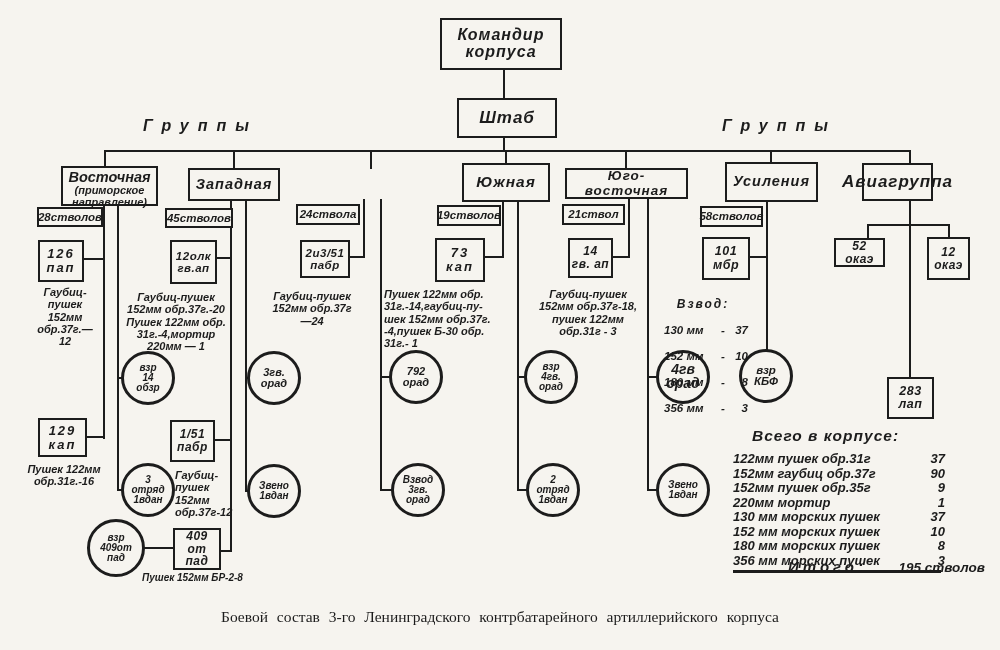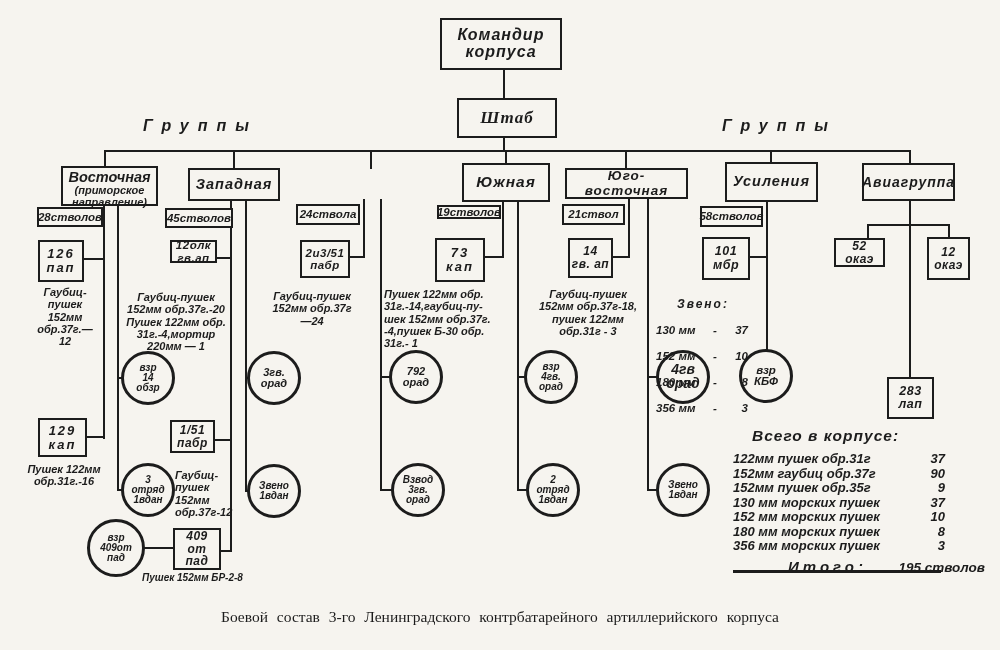--- a/index.html
+++ b/index.html
@@ -26,21 +26,21 @@
     border-radius:50%;display:flex;align-items:center;justify-content:center;
     text-align:center;font-weight:bold;font-style:italic;font-size:10px;
     line-height:0.98;white-space:pre-line;box-sizing:border-box;z-index:2;letter-spacing:0;
   }
   .note{
     position:absolute;font-weight:bold;font-style:italic;white-space:pre-line;
     line-height:1.12;font-size:11px;z-index:2;
   }
   .center{text-align:center;}
   .gt-row{display:flex;width:92px;font-size:11.5px;font-weight:bold;font-style:italic;line-height:1.18;}
-  .gt-cal{width:50px;}
+  .gt-cal{width:50px;margin-left:8px;}
   .gt-dash{width:18px;text-align:center;}
   .gt-val{flex:1;text-align:right;}
   .sum-title{position:absolute;left:752px;top:427px;font-size:15.5px;font-weight:bold;font-style:italic;letter-spacing:1px;z-index:2;}
   .sum-rows{position:absolute;left:733px;top:452px;width:212px;z-index:2;}
   .sum-row{display:flex;font-size:13px;font-weight:bold;font-style:italic;line-height:1.12;}
   .sum-val{margin-left:auto;text-align:right;}
   .rule{position:absolute;left:733px;top:570px;width:208px;height:2.6px;background:var(--ink);z-index:2;}
   .total{position:absolute;left:733px;top:558px;width:252px;display:flex;align-items:baseline;z-index:2;}
   .total-label{margin-left:55px;font-size:15px;font-weight:bold;font-style:italic;letter-spacing:4px;}
   .total-value{margin-left:auto;font-size:13.5px;font-weight:bold;font-style:italic;}
@@ -99,48 +99,48 @@
       <div class="ln" style="left: 766px; top: 202px; width: 2px; height: 150px;"></div>
       <div class="ln" style="left: 750px; top: 256px; width: 18px; height: 2px;"></div>
       <div class="ln" style="left: 909px; top: 200px; width: 2px; height: 179px;"></div>
       <div class="ln" style="left: 867px; top: 224px; width: 83px; height: 2px;"></div>
       <div class="ln" style="left: 867px; top: 224px; width: 2px; height: 16px;"></div>
       <div class="ln" style="left: 948px; top: 224px; width: 2px; height: 15px;"></div>
     </div>
 
   <div class="box" style="left:440px;top:18px;width:122px;height:52px;font-size:16px;">Командир
 корпуса</div>
-  <div class="box" style="left:457px;top:98px;width:100px;height:40px;font-size:17px;font-family:Liberation Serif, serif;">Штаб</div>
+  <div class="box" style="left:457px;top:98px;width:100px;height:40px;font-size:17px;">Штаб</div>
 
   <div class="groups-word" style="left:143px;">Группы</div>
   <div class="groups-word" style="left:722px;">Группы</div>
 
   <div class="box hdr hdr-vost" style="left:61px;top:166px;width:97px;height:40px;">Восточная
 (приморское
 направление)</div>
   <div class="box hdr" style="left:188px;top:168px;width:92px;height:33px;">Западная</div>
   <div class="box hdr" style="left:462px;top:163px;width:88px;height:39px;font-size:15.5px;">Южная</div>
   <div class="box hdr" style="left:565px;top:168px;width:123px;height:31px;font-size:13.5px;">Юго-восточная</div>
   <div class="box hdr" style="left:725px;top:162px;width:93px;height:40px;">Усиления</div>
-  <div class="box hdr" style="left:862px;top:163px;width:93px;height:38px;font-size:14px;">Авиагруппа</div>
+  <div class="box hdr" style="left:862px;top:163px;width:71px;height:38px;font-size:17px;">Авиагруппа</div>
 
   <div class="box lbl" style="left:37px;top:207px;width:66px;height:20px;">28стволов</div>
   <div class="box lbl" style="left:165px;top:208px;width:68px;height:20px;">45стволов</div>
   <div class="box lbl" style="left:296px;top:204px;width:64px;height:21px;">24ствола</div>
-  <div class="box lbl" style="left:437px;top:205px;width:64px;height:14px;">19стволов</div>
+  <div class="box lbl" style="left:437px;top:205px;width:64px;height:21px;">19стволов</div>
   <div class="box lbl" style="left:562px;top:204px;width:63px;height:21px;">21ствол</div>
   <div class="box lbl" style="left:700px;top:206px;width:63px;height:21px;">58стволов</div>
 
   <div class="box" style="left:38px;top:240px;width:46px;height:42px;font-size:13px;letter-spacing:2px;">126
 пап</div>
   <div class="box" style="left:38px;top:418px;width:49px;height:39px;font-size:13px;letter-spacing:2px;">129
 кап</div>
-  <div class="box" style="left:170px;top:240px;width:47px;height:23px;font-size:11.5px;letter-spacing:0.5px;">12олк
+  <div class="box" style="left:170px;top:240px;width:47px;height:44px;font-size:11.5px;letter-spacing:0.5px;">12олк
 гв.ап</div>
-  <div class="box" style="left:170px;top:420px;width:45px;height:33px;font-size:12px;letter-spacing:0.5px;">1/51
+  <div class="box" style="left:170px;top:420px;width:45px;height:42px;font-size:12px;letter-spacing:0.5px;">1/51
 пабр</div>
   <div class="box" style="left:173px;top:528px;width:48px;height:42px;font-size:12px;letter-spacing:0.5px;">409
 от пад</div>
   <div class="box" style="left:300px;top:240px;width:50px;height:38px;font-size:11.5px;letter-spacing:0.5px;">2и3/51
 пабр</div>
   <div class="box" style="left:435px;top:238px;width:50px;height:44px;font-size:13px;letter-spacing:2px;">73
 кап</div>
   <div class="box" style="left:568px;top:238px;width:45px;height:40px;font-size:12px;letter-spacing:0.5px;">14
 гв. ап</div>
   <div class="box" style="left:702px;top:237px;width:48px;height:43px;font-size:12.5px;letter-spacing:0.5px;">101
@@ -207,21 +207,21 @@
 31г.-14,гаубиц-пу-
 шек 152мм обр.37г.
 -4,пушек Б-30 обр.
 31г.- 1</div>
   <div class="note center" style="left:529px;top:288px;width:118px;">Гаубиц-пушек
 152мм обр.37г-18,
 пушек 122мм
 обр.31г - 3</div>
 
   <div class="note" style="left:656px;top:286px;width:94px;">
-    <div class="center" style="letter-spacing:2px;font-size:12px;">Звено:</div>
+    <div class="center" style="letter-spacing:2px;font-size:12px;">Взвод:</div>
     <div class="gt-row">
       <span class="gt-cal">130 мм</span>
       <span class="gt-dash">-</span>
       <span class="gt-val">37</span>
     </div>
     <div class="gt-row">
       <span class="gt-cal">152 мм</span>
       <span class="gt-dash">-</span>
       <span class="gt-val">10</span>
     </div>
@@ -243,20 +243,24 @@
       <span>122мм пушек обр.31г</span>
       <span class="sum-val">37</span>
     </div>
     <div class="sum-row">
       <span>152мм гаубиц обр.37г</span>
       <span class="sum-val">90</span>
     </div>
     <div class="sum-row">
       <span>152мм пушек обр.35г</span>
       <span class="sum-val">9</span>
+    </div>
+    <div class="sum-row">
+      <span>220мм мортир</span>
+      <span class="sum-val">1</span>
     </div>
     <div class="sum-row">
       <span>130 мм морских пушек</span>
       <span class="sum-val">37</span>
     </div>
     <div class="sum-row">
       <span>152 мм морских пушек</span>
       <span class="sum-val">10</span>
     </div>
     <div class="sum-row">

